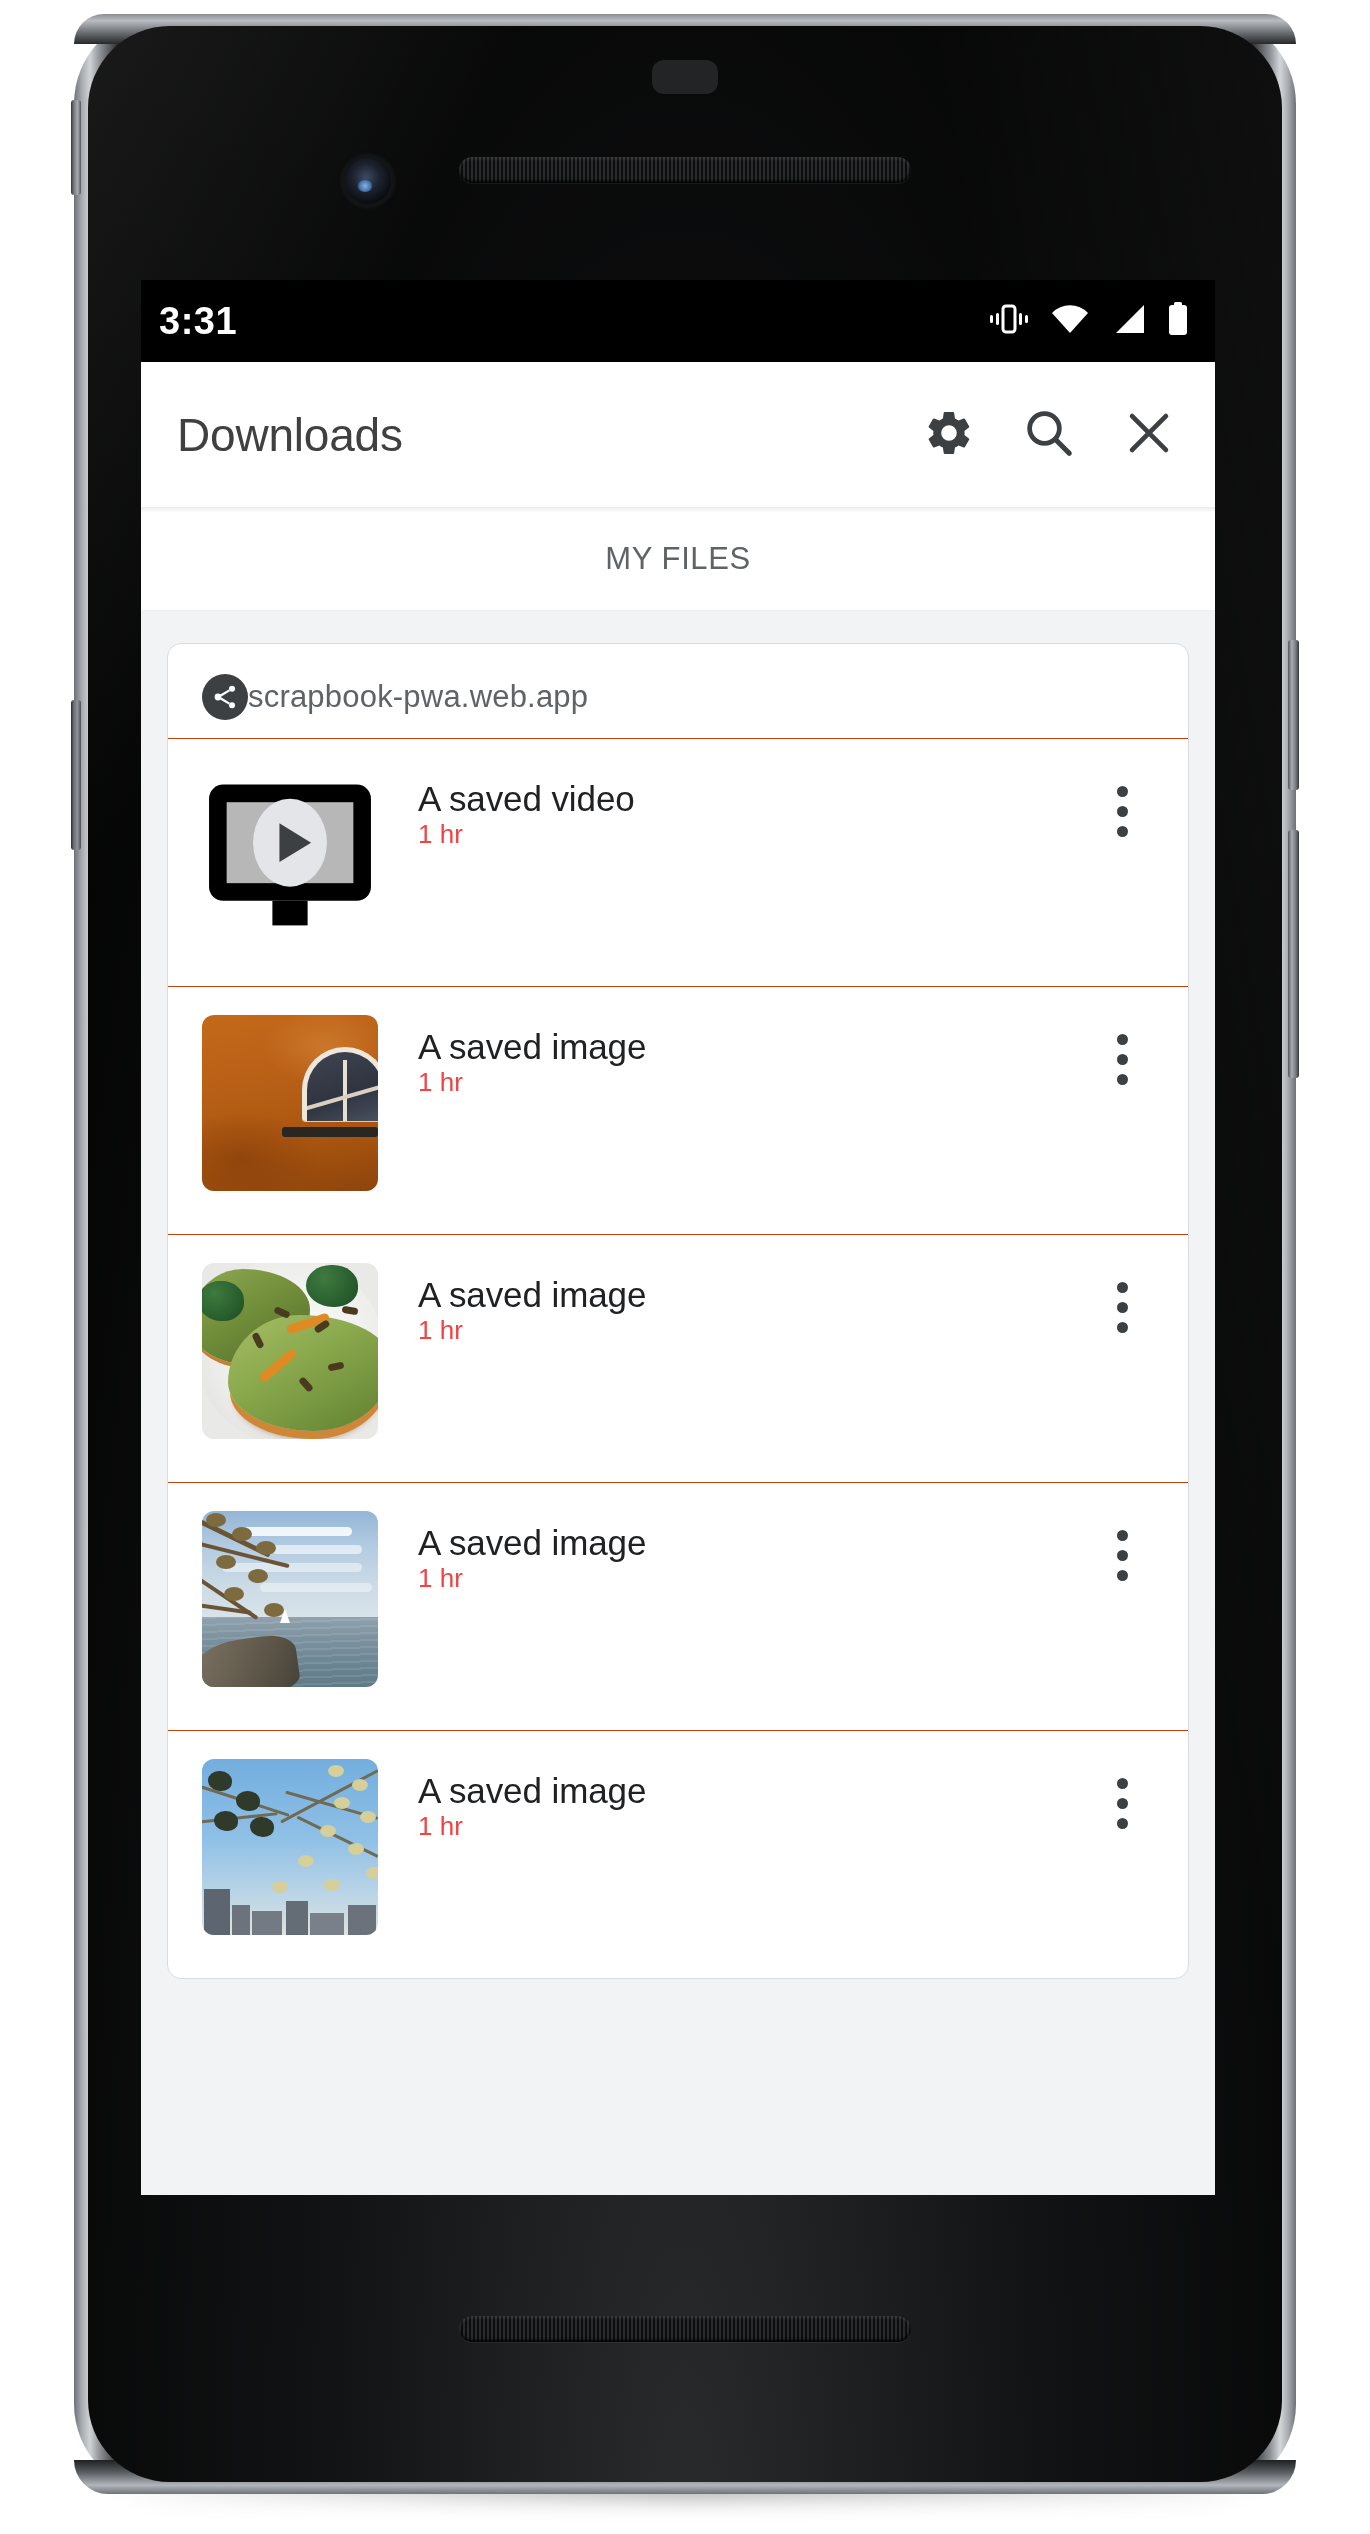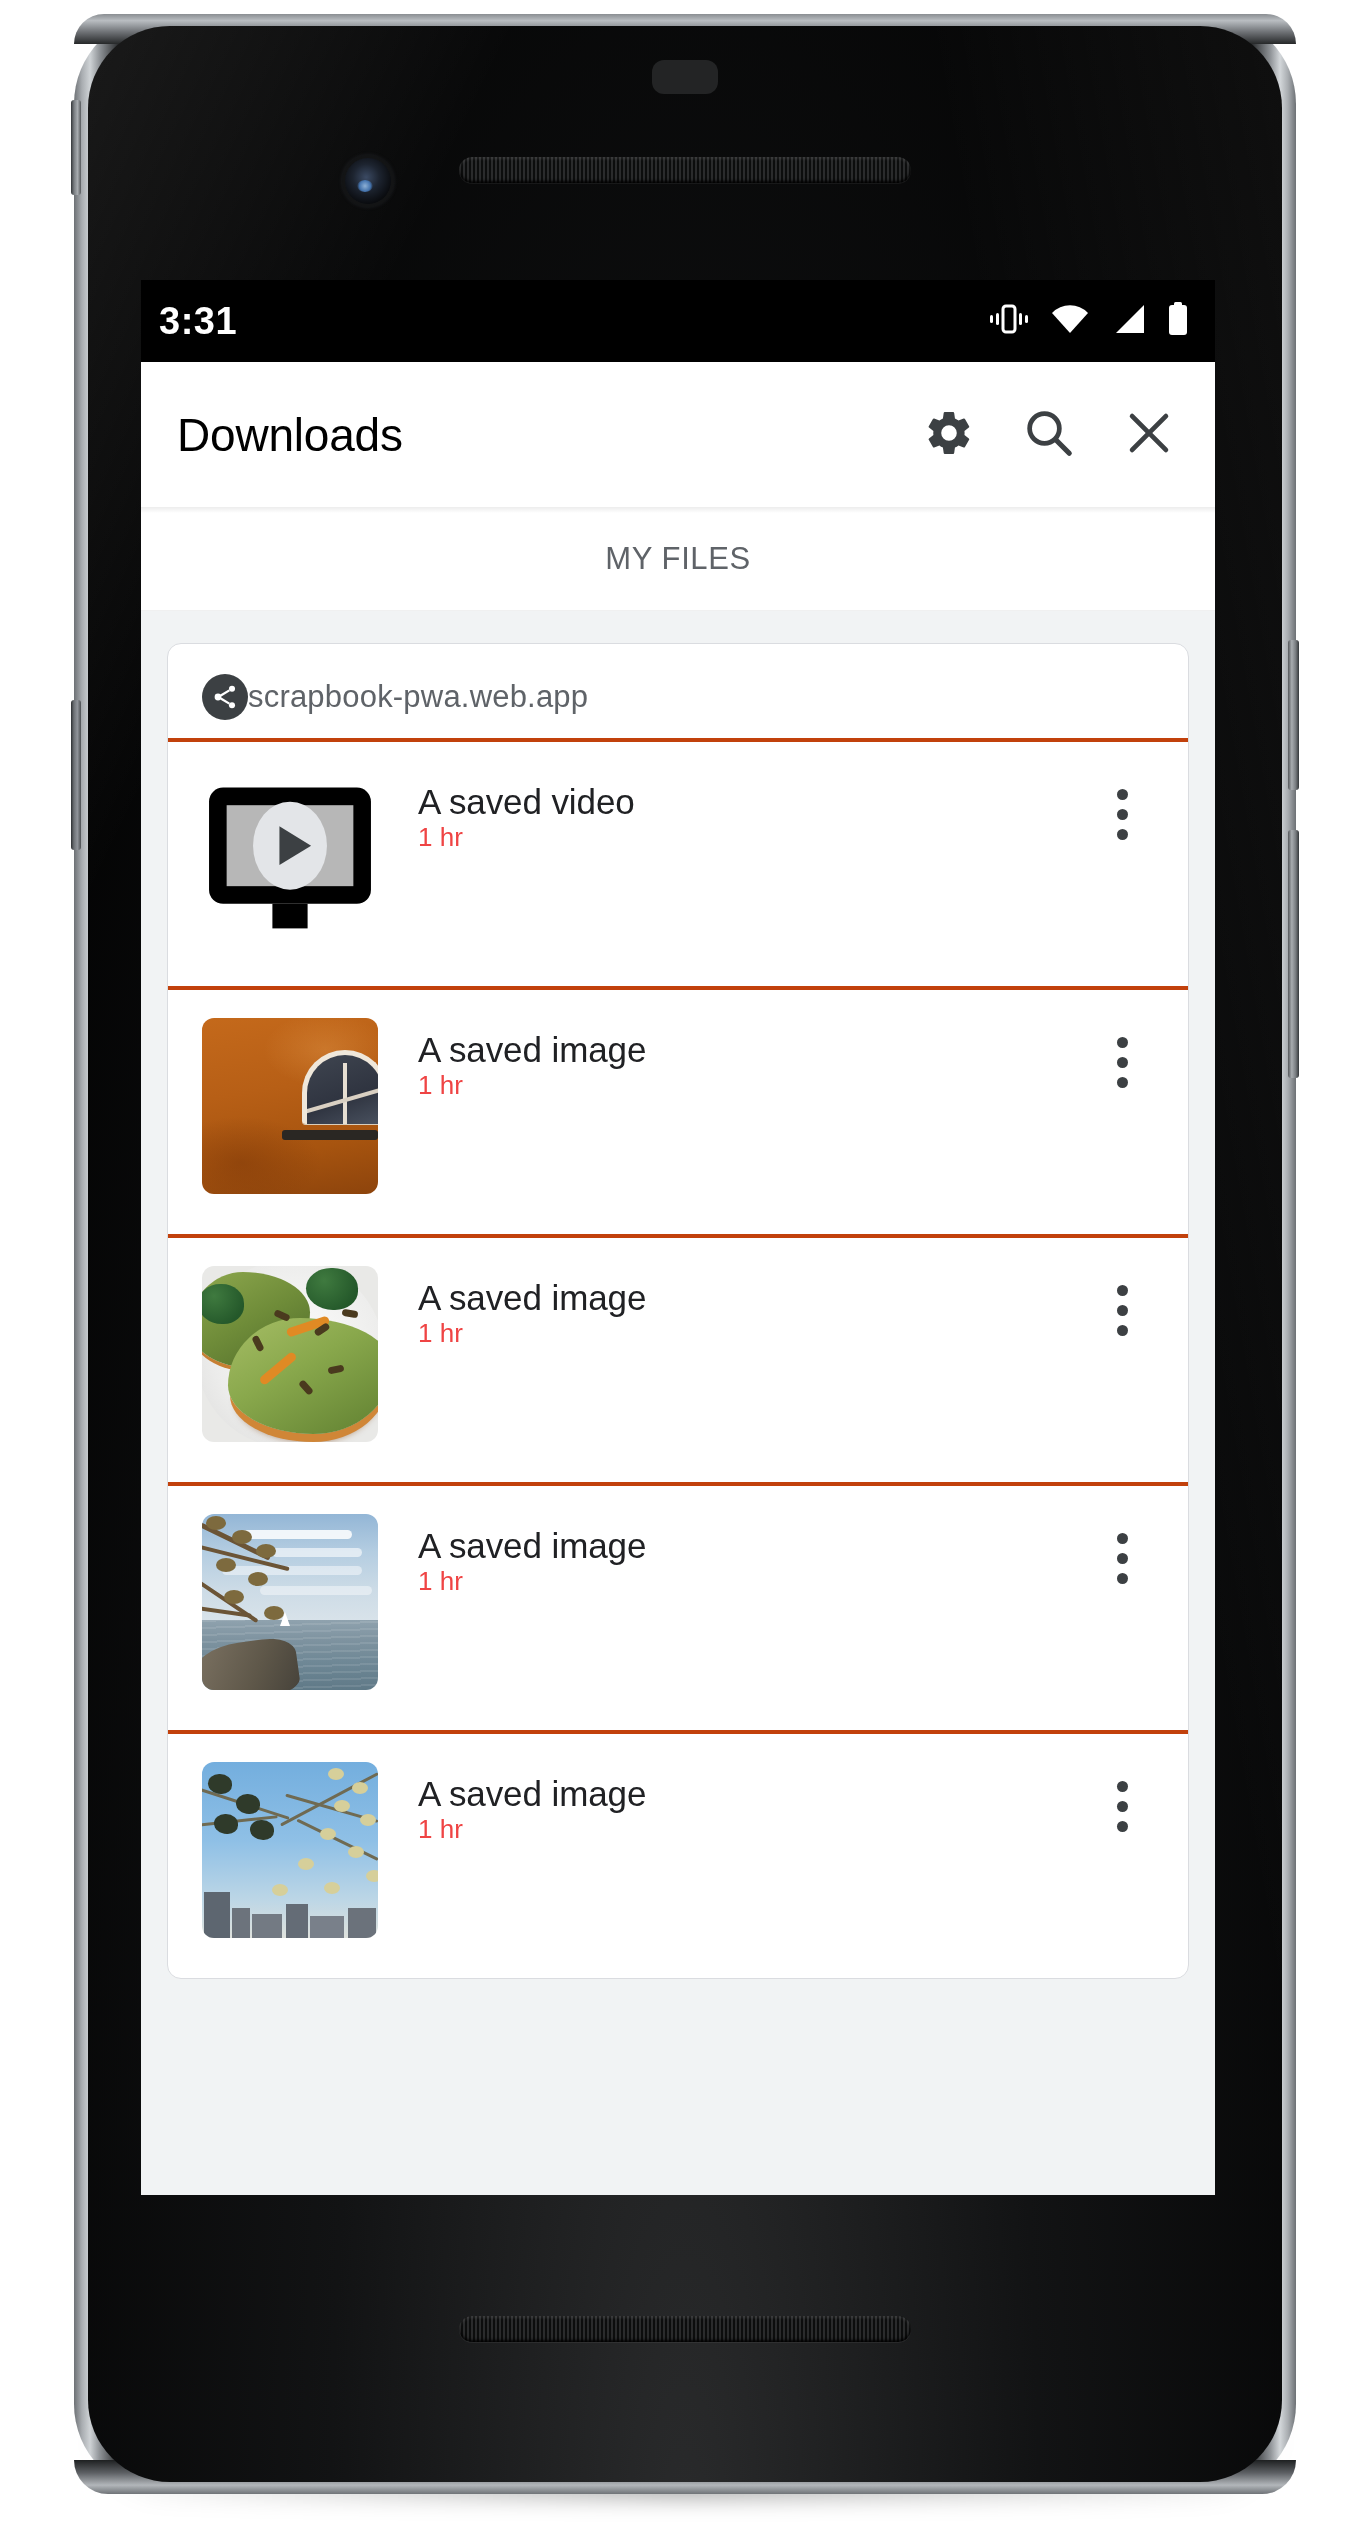--- a/index.html
+++ b/index.html
@@ -142,21 +142,21 @@
 
   
   #toolbar {
     height: 145px;
     background: #ffffff;
     display: flex; align-items: center;
     padding: 0 34px 0 36px;
     position: relative;
   }
   #toolbar-title {
-    font-size: 46px; color: #000000; font-weight: 400;
+    font-size: 46px; color: #404040; font-weight: 400;
     letter-spacing: -0.2px;
     flex: 1 1 auto;
     white-space: nowrap;
   }
   .tb-actions { display: flex; align-items: center; gap: 36px; }
   .tb-btn {
     width: 64px; height: 64px;
     display: flex; align-items: center; justify-content: center;
     border-radius: 50%;
   }
@@ -212,21 +212,21 @@
     display: flex; align-items: center; justify-content: center;
     flex: 0 0 auto;
   }
   .card-origin {
     font-size: 31px; color: #5f6368; letter-spacing: .2px;
   }
 
   .row {
     display: flex; align-items: flex-start;
     padding: 22px 30px 26px 34px;
-    border-top: 4px solid #c2410c;
+    border-top: 1px solid #c2410c;
     min-height: 248px;
   }
   .row:first-of-type { border-top: none; }
 
   .thumb {
     width: 176px; height: 176px;
     flex: 0 0 auto;
     border-radius: 12px;
     overflow: hidden;
     position: relative;

